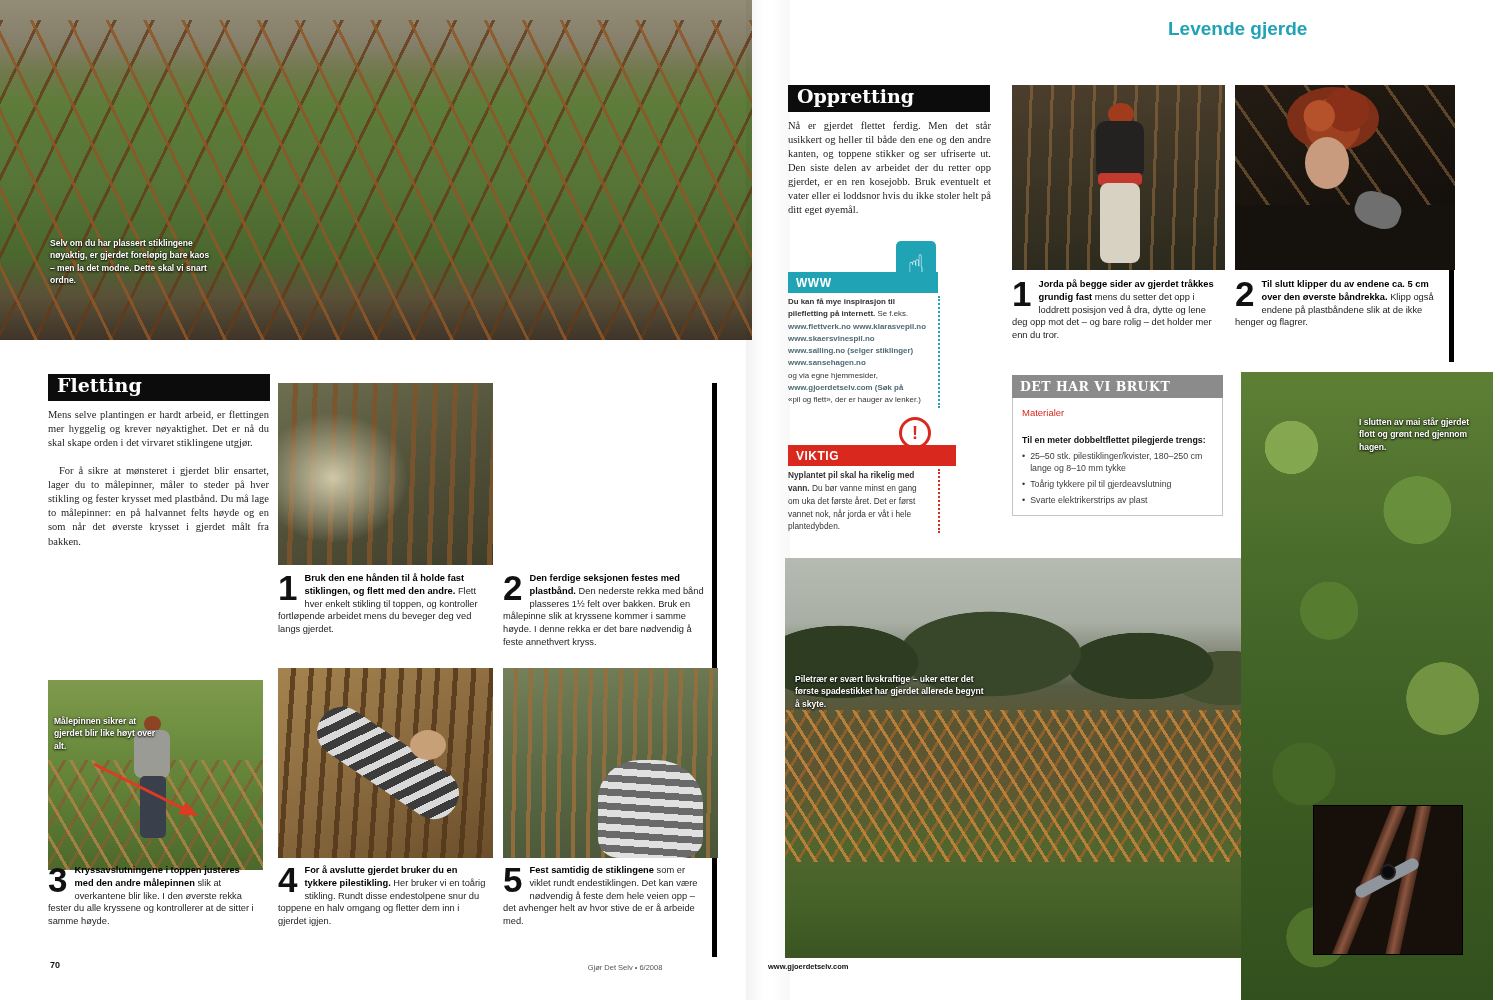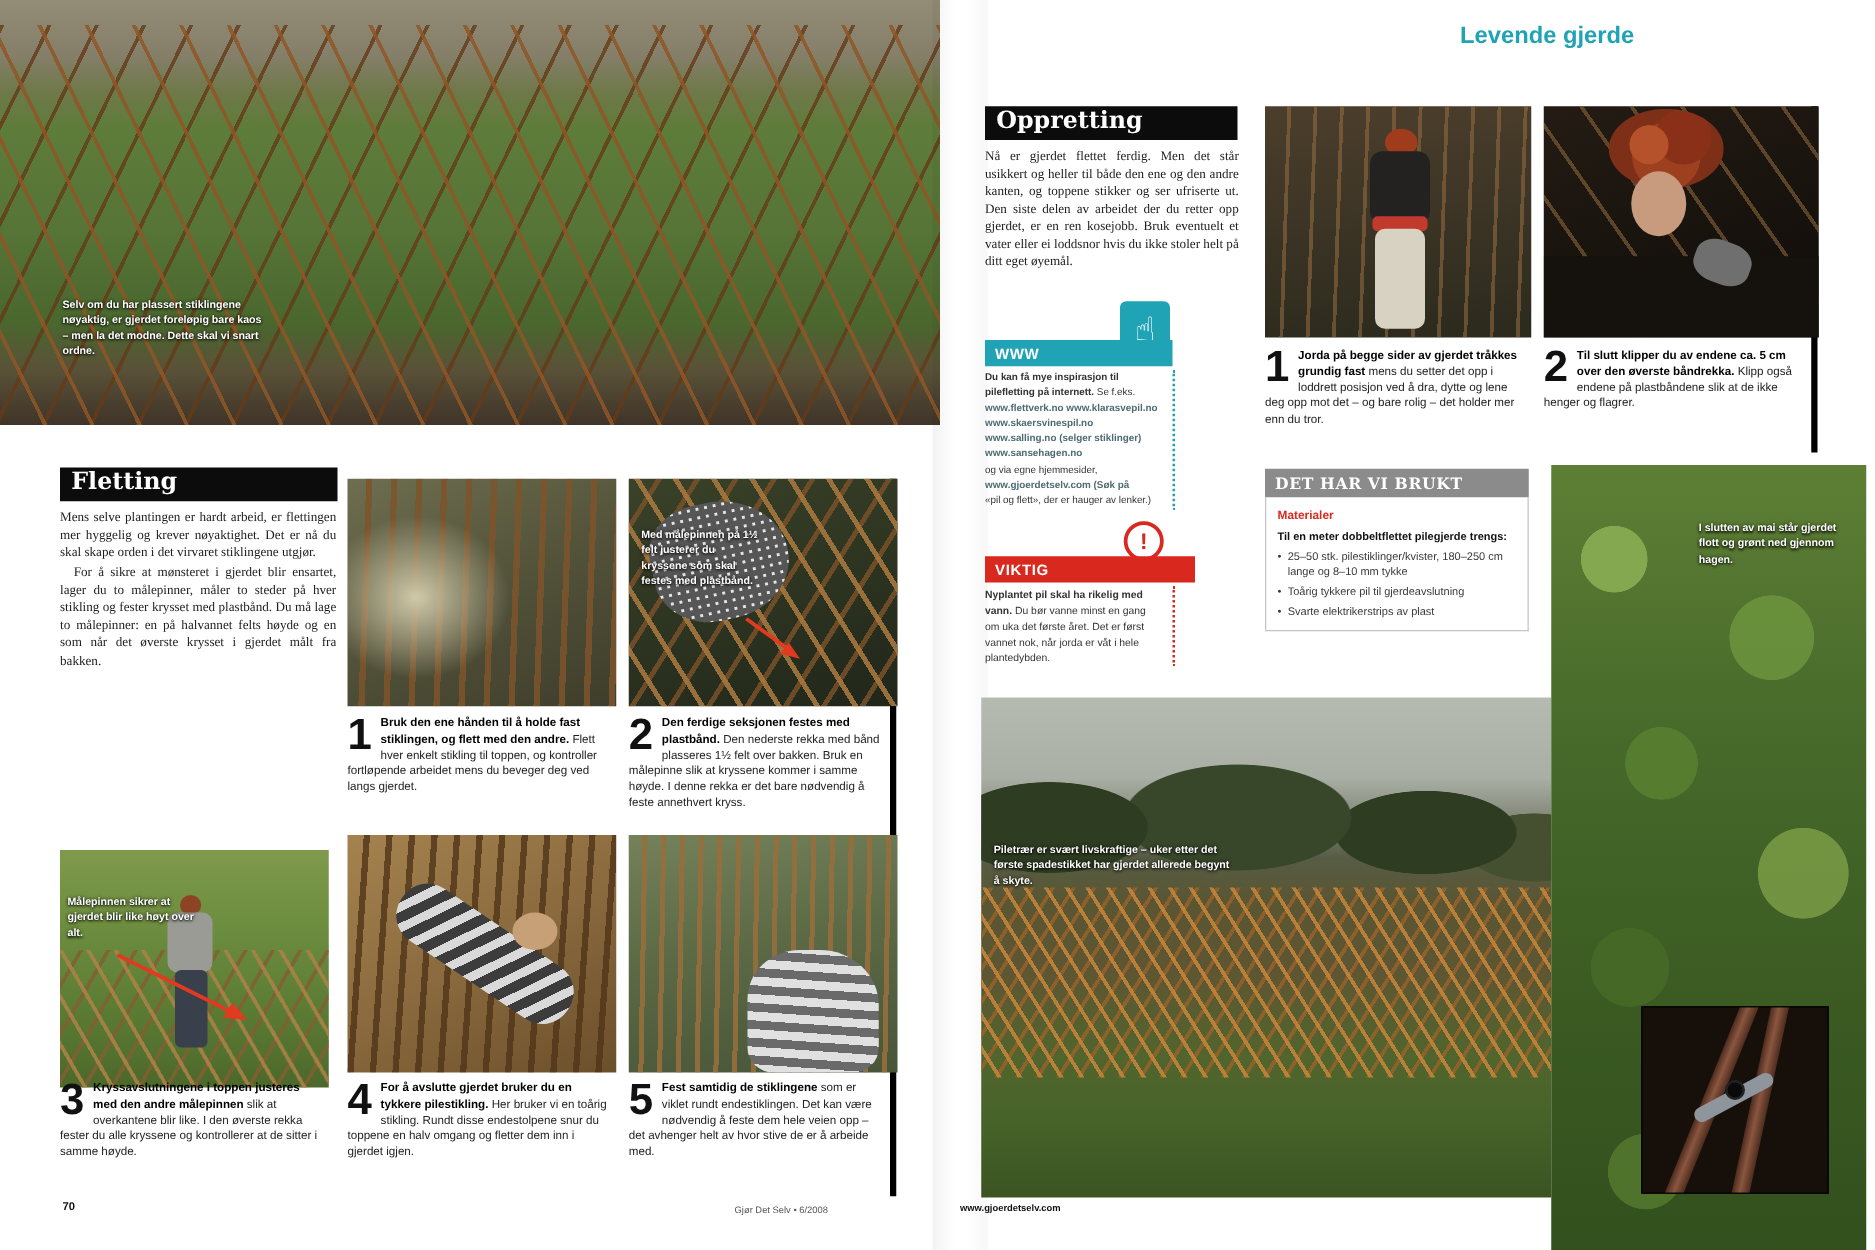--- a/index.html
+++ b/index.html
@@ -143,35 +143,26 @@
   <div id="hero" class="photo">
     <div class="lattice"></div>
     <div class="cap" style="left:50px;top:237px;width:162px">Selv om du har plassert stiklingene nøyaktig, er gjerdet foreløpig bare kaos – men la det modne. Dette skal vi snart ordne.</div>
   </div>
 
   <div class="head-bar" style="left:48px;top:374px;width:222px;height:27px;font-size:19px">
     <span>Fletting</span>
   </div>
   <div class="abs serif-body" style="left:48px;top:408px;width:221px">
     <p>Mens selve plantingen er hardt arbeid, er flettingen mer hyggelig og krever nøyaktighet. Det er nå du skal skape orden i det virvaret stiklingene utgjør.</p>
-    <p style="text-indent:11px;margin-top:2px">For å sikre at mønsteret i gjerdet blir ensartet, lager du to målepinner, måler to steder på hver stikling og fester krysset med plastbånd. Du må lage to målepinner: en på halvannet felts høyde og en som når det øverste krysset i gjerdet målt fra bakken.</p>
+    <p style="text-indent:11px;margin-top:14px">For å sikre at mønsteret i gjerdet blir ensartet, lager du to målepinner, måler to steder på hver stikling og fester krysset med plastbånd. Du må lage to målepinner: en på halvannet felts høyde og en som når det øverste krysset i gjerdet målt fra bakken.</p>
   </div>
 
   <div id="p1" class="photo">
     <div class="rods"></div>
     <div class="blob"></div>
-  </div>
-  <div id="p2" class="photo">
-    <div class="lattice"></div>
-    <div class="glove"></div>
-    <div class="cap" style="left:10px;top:38px;width:96px">Med målepinnen på 1½ felt justerer du kryssene som skal festes med plastbånd.</div>
-    <svg style="position:absolute;left:90px;top:108px" width="52" height="42">
-      <line x1="4" y1="4" x2="40" y2="30" stroke="#e03a20" stroke-width="3"></line>
-      <polygon points="47,36 31,32 38,23" fill="#e03a20"></polygon>
-    </svg>
   </div>
 
   <div class="step" style="left:278px;top:572px;width:212px">
     <span class="num">1</span>
     <p><b>Bruk den ene hånden til å holde fast stiklingen, og flett med den andre.</b>
       <span>Flett hver enkelt stikling til toppen, og kontroller fortløpende arbeidet mens du beveger deg ved langs gjerdet.</span></p>
   </div>
   <div class="step" style="left:503px;top:572px;width:210px">
     <span class="num">2</span>
     <p><b>Den ferdige seksjonen festes med plastbånd.</b>
@@ -280,21 +271,21 @@
   <div class="step" style="left:1235px;top:278px;width:200px">
     <span class="num">2</span>
     <p><b>Til slutt klipper du av endene ca. 5 cm over den øverste båndrekka.</b>
       <span>Klipp også endene på plastbåndene slik at de ikke henger og flagrer.</span></p>
   </div>
 
   <div class="boxbar" style="left:1012px;top:375px;width:211px;height:23px;background:#8b8b8b;font-size:12.5px;font-family:'DejaVu Serif',serif">
     <span>DET HAR VI BRUKT</span>
   </div>
   <div id="brukt-body" class="abs" style="left:1012px;top:398px;width:211px">
-    <div style="color:#d9281e;font-weight:bold;font-size:9.5px;margin-bottom:3px">Materialer</div>
+    <div style="color:#d9281e;font-weight:normal;font-size:9.5px;margin-bottom:14px">Materialer</div>
     <div style="font-weight:bold;color:#111">Til en meter dobbeltflettet pilegjerde trengs:</div>
     <div class="bullet-row">
       <span class="dot">•</span>
       <span>25–50 stk. pilestiklinger/kvister, 180–250 cm lange og 8–10 mm tykke</span>
     </div>
     <div class="bullet-row">
       <span class="dot">•</span>
       <span>Toårig tykkere pil til gjerdeavslutning</span>
     </div>
     <div class="bullet-row">

